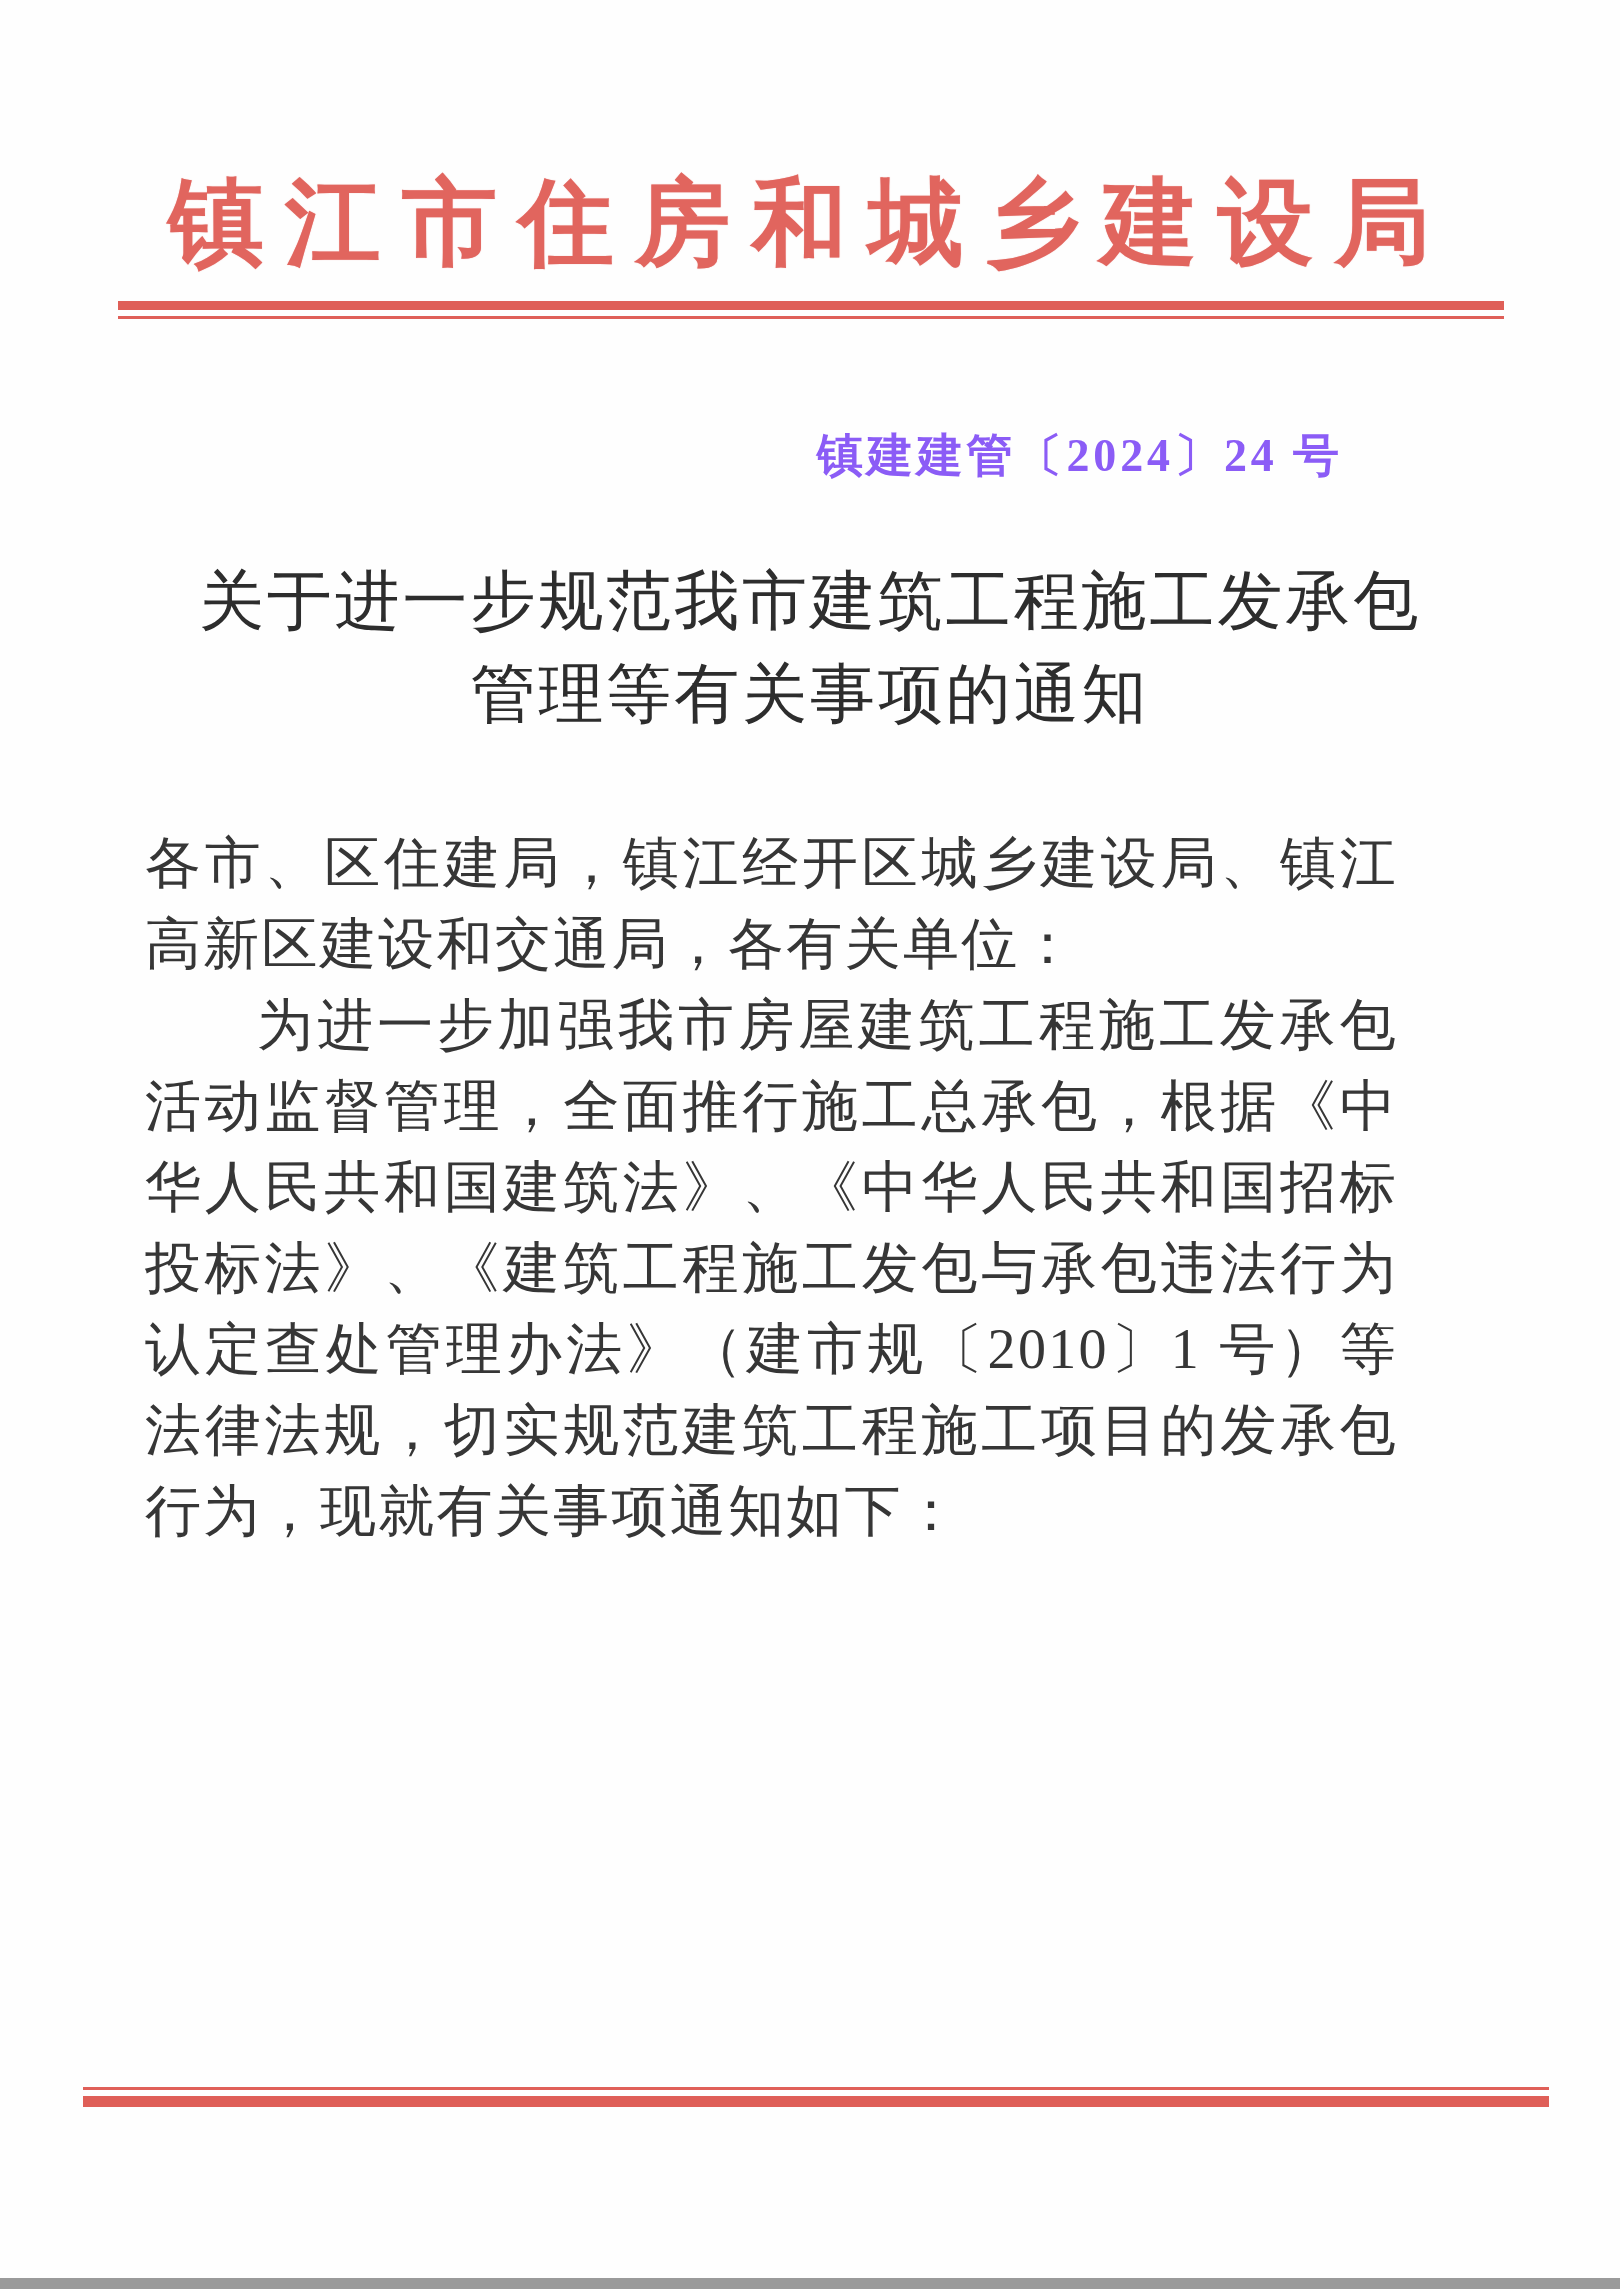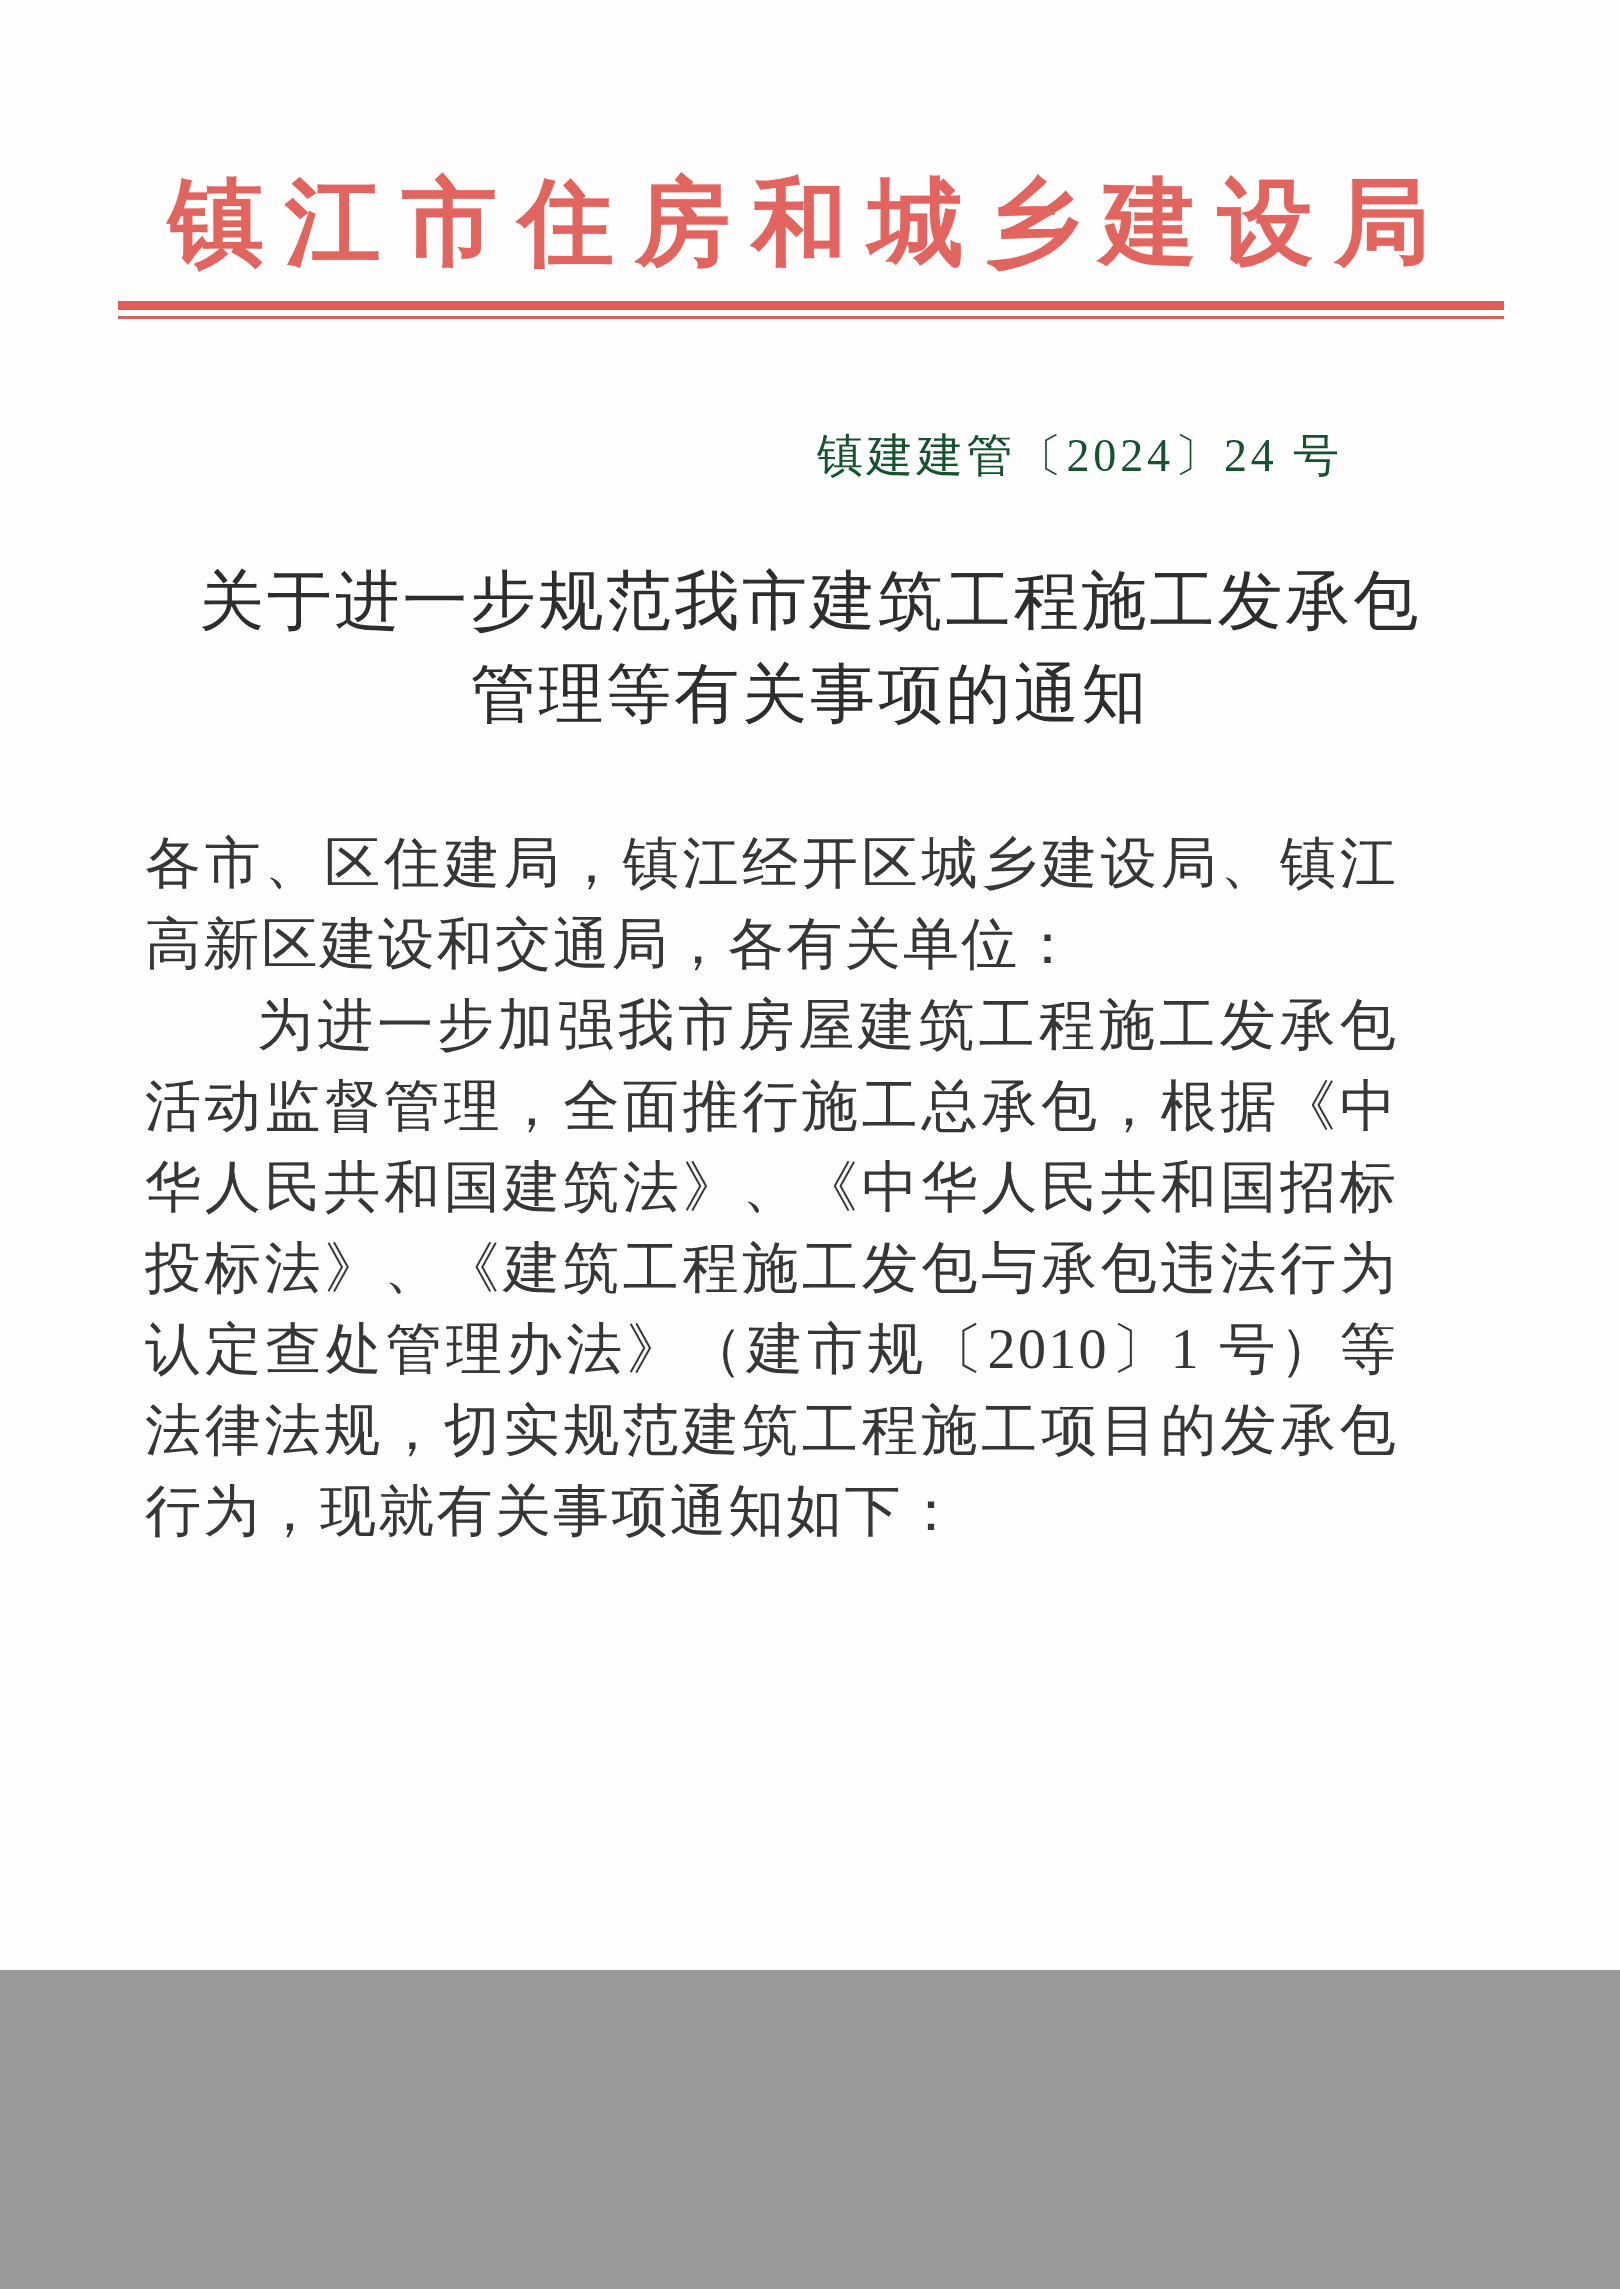--- a/index.html
+++ b/index.html
@@ -5,21 +5,21 @@
   * { margin: 0; padding: 0; box-sizing: border-box; }
 
   html, body {
     background: #9a9a9a;
     font-family: "Liberation Serif", "DejaVu Serif", serif;
   }
 
   .page {
     position: relative;
     width: 1620px;
-    height: 1970px;
+    height: 2278px;
     margin: 0 auto;
     background: #fefefe;
     overflow: hidden;
     color: #333;
   }
 
   
   .agency-title {
     position: absolute;
     top: 169px;
@@ -52,22 +52,23 @@
     height: 2.9px;
     background: #df5f58;
   }
 
   .doc-number {
     position: absolute;
     top: 425px;
     right: 277px;
     font-size: 46px;
     letter-spacing: 3.9px;
-    color: #14532d;
+    color: #8b5cf6;
     white-space: nowrap;
+    font-weight: bold;
   }
 
   .doc-title {
     position: absolute;
     top: 555px;
     left: 0;
     right: 0;
     text-align: center;
     font-weight: normal;
     font-size: 65px;

